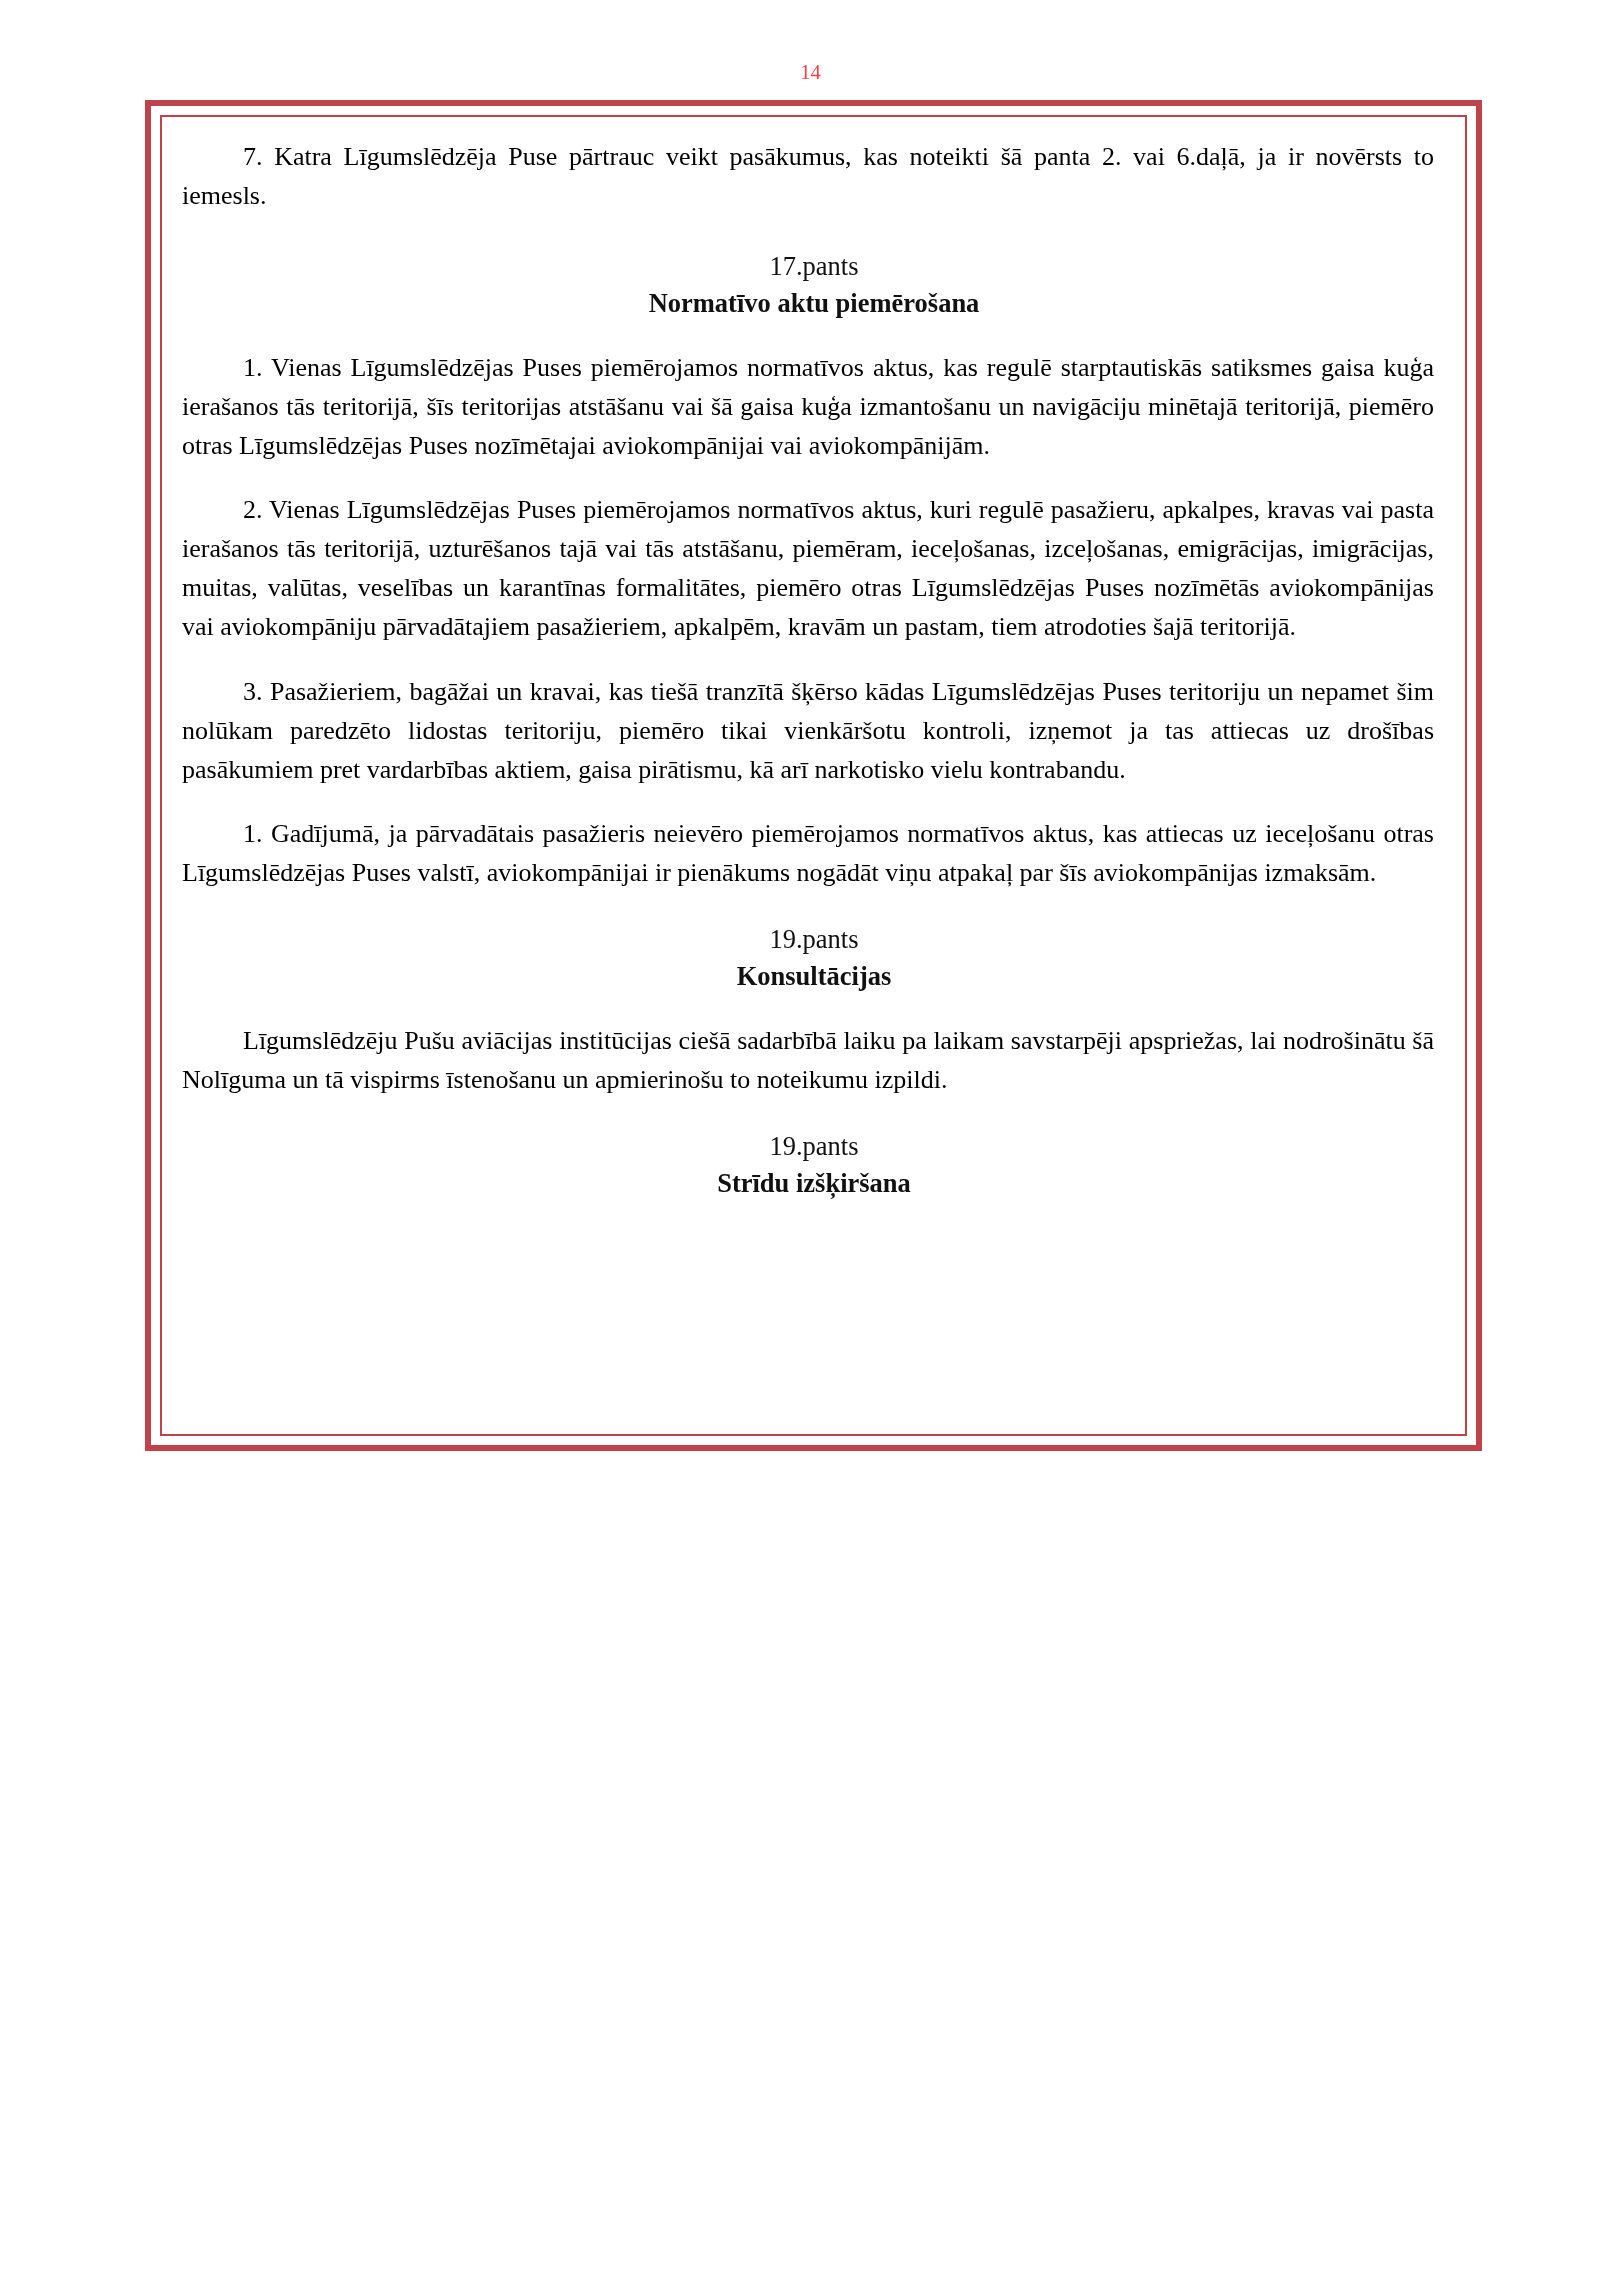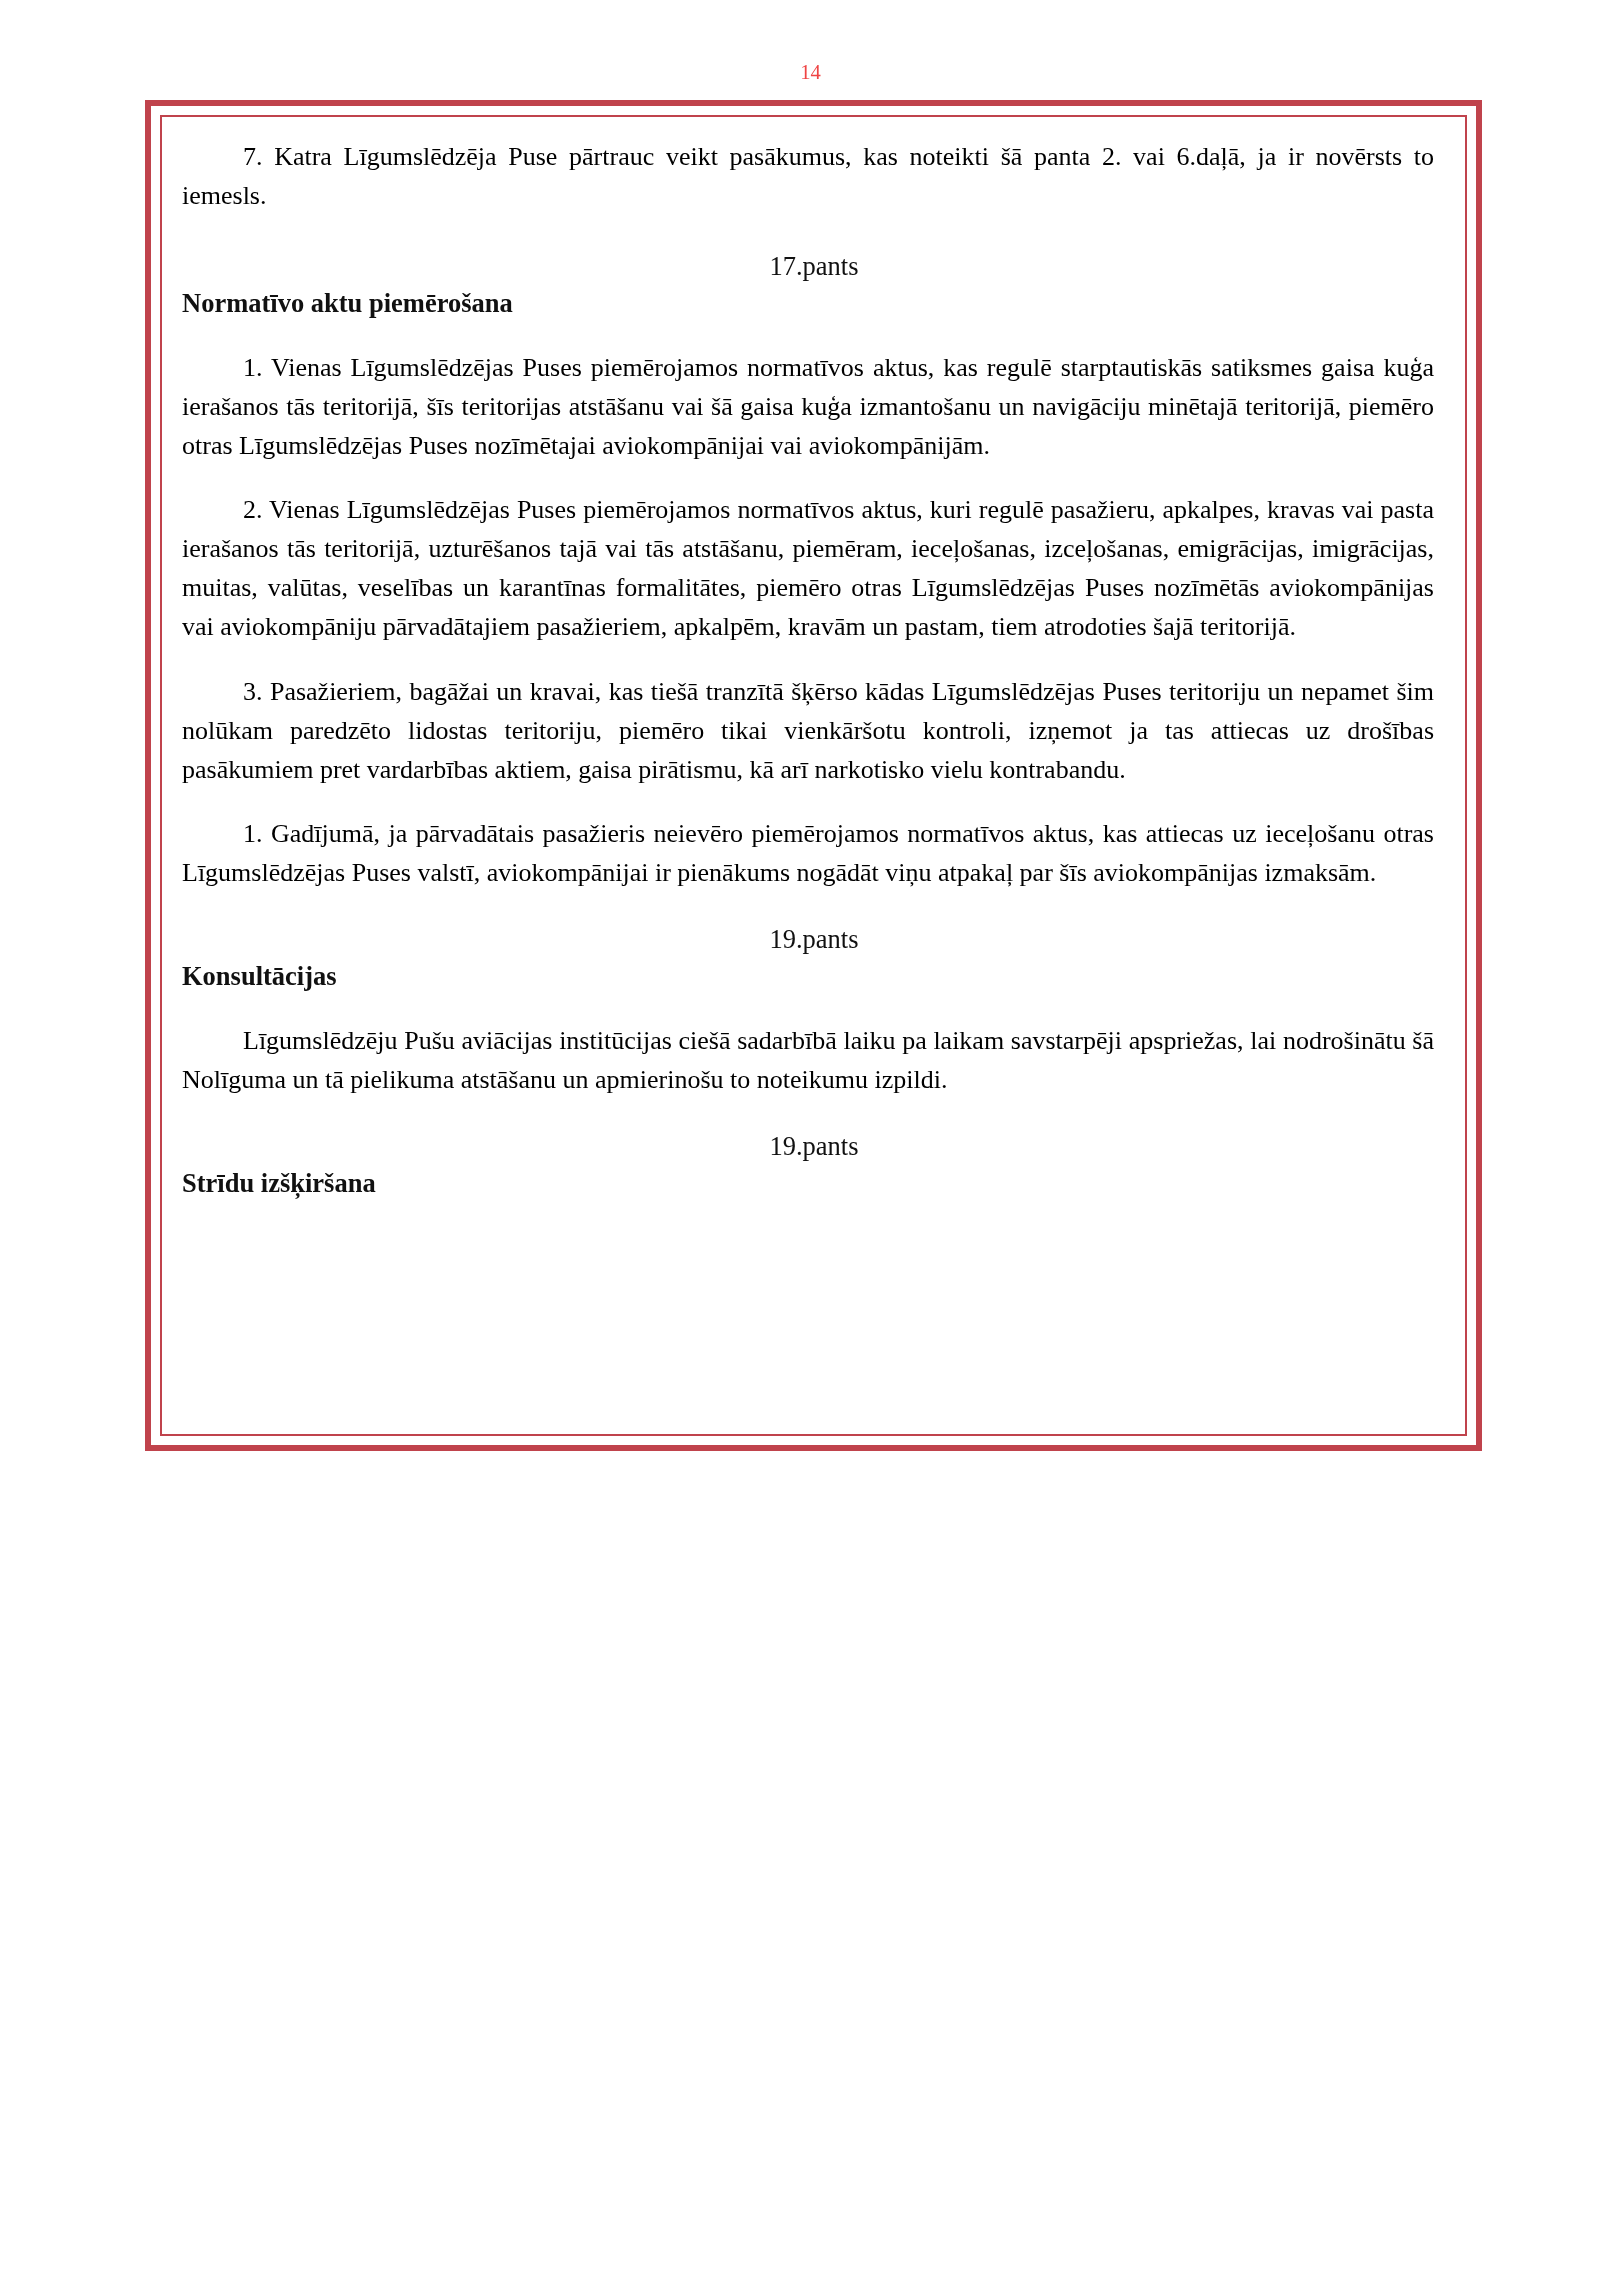--- a/index.html
+++ b/index.html
@@ -84,21 +84,21 @@
     margin: 0;
   }
   .heading-block {
     margin-top: 29px;
     margin-bottom: 25.5px;
   }
   .heading-block.first {
     margin-top: 33px;
   }
   .sub {
-    text-align: left;
+    text-align: center;
     font-weight: bold;
     font-size: 26.5px;
     line-height: 37px;
   }
 </style>
 </head>
 <body>
 
 <div class="page">
 
@@ -123,21 +123,21 @@
 
     <p class="body">3. Pasažieriem, bagāžai un kravai, kas tiešā tranzītā šķērso kādas Līgumslēdzējas Puses teritoriju un nepamet šim nolūkam paredzēto lidostas teritoriju, piemēro tikai vienkāršotu kontroli, izņemot ja tas attiecas uz drošības pasākumiem pret vardarbības aktiem, gaisa pirātismu, kā arī narkotisko vielu kontrabandu.</p>
 
     <p class="body">1. Gadījumā, ja pārvadātais pasažieris neievēro piemērojamos normatīvos aktus, kas attiecas uz ieceļošanu otras Līgumslēdzējas Puses valstī, aviokompānijai ir pienākums nogādāt viņu atpakaļ par šīs aviokompānijas izmaksām.</p>
 
     <div class="heading-block">
       <div class="heading">19.pants</div>
       <div class="sub">Konsultācijas</div>
     </div>
 
-    <p class="body">Līgumslēdzēju Pušu aviācijas institūcijas ciešā sadarbībā laiku pa laikam savstarpēji apspriežas, lai nodrošinātu šā Nolīguma un tā pielikuma atstāšanu un apmierinošu to noteikumu izpildi.</p>
+    <p class="body">Līgumslēdzēju Pušu aviācijas institūcijas ciešā sadarbībā laiku pa laikam savstarpēji apspriežas, lai nodrošinātu šā Nolīguma un tā vispirms īstenošanu un apmierinošu to noteikumu izpildi.</p>
 
     <div class="heading-block">
       <div class="heading">19.pants</div>
       <div class="sub">Strīdu izšķiršana</div>
     </div>
 
 
   </div>
 </div>
 

